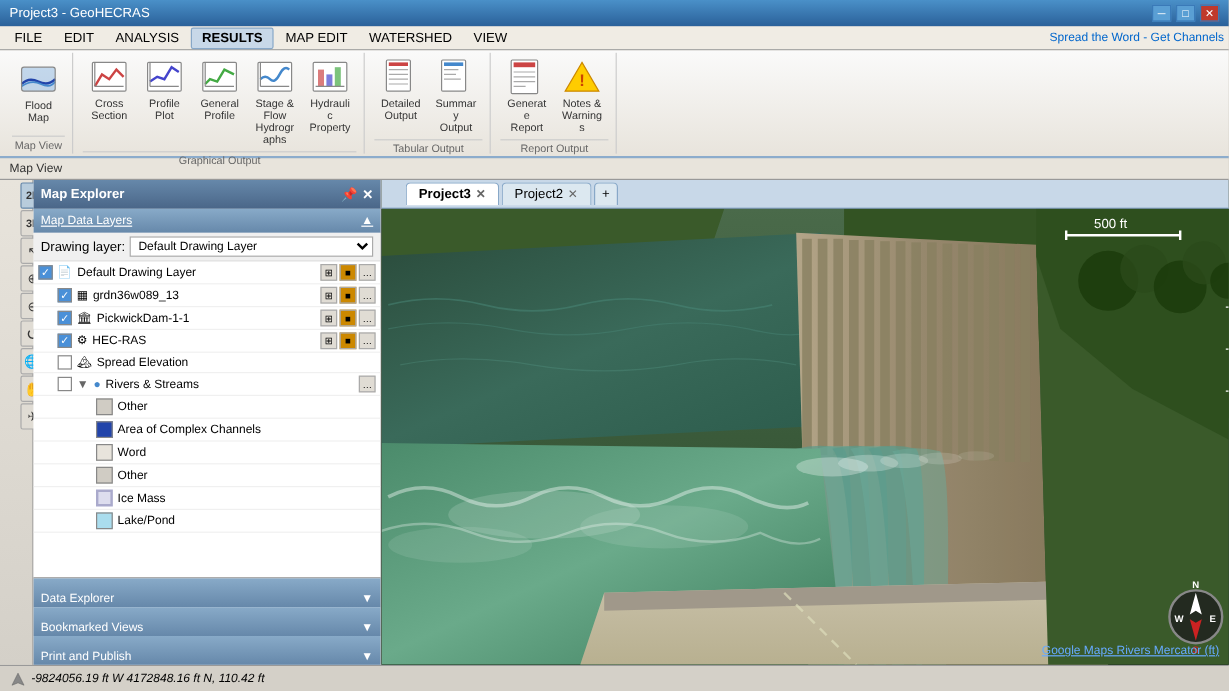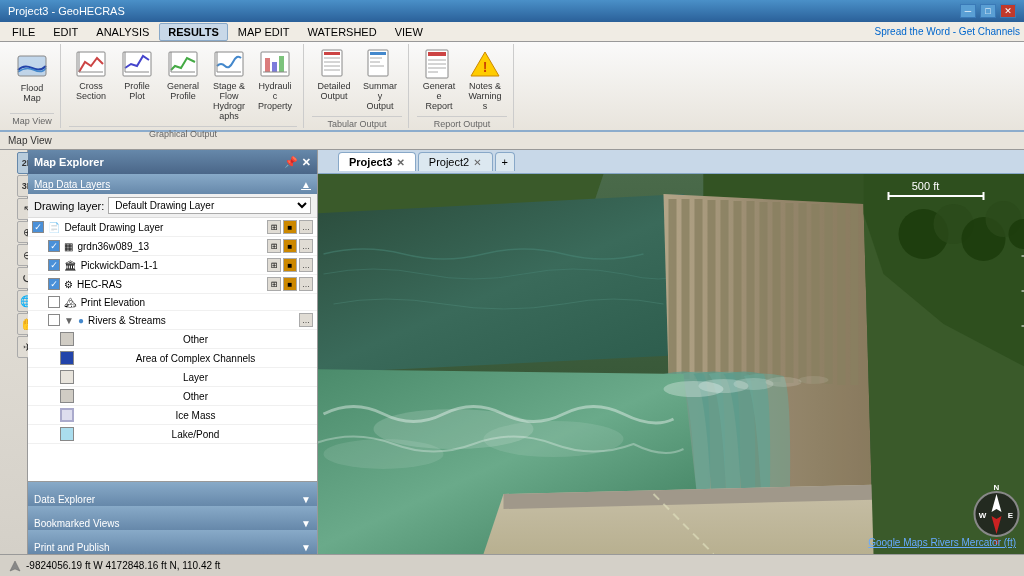--- a/index.html
+++ b/index.html
@@ -224,21 +224,21 @@
     .layer-actions { display: flex; gap: 2px; }
     .layer-action-btn {
       width: 14px; height: 14px;
       border: 1px solid #aaa;
       background: #e0dcd4;
       font-size: 8px;
       display: flex; align-items: center; justify-content: center;
       cursor: pointer;
     }
     .layer-indent { padding-left: 20px; }
-    .layer-indent2 { padding-left: 32px; text-align: center; }
+    .layer-indent2 { padding-left: 52px; }
 
     
     .sub-panels {
       border-top: 1px solid #999;
     }
     .sub-panel-header {
       height: 20px;
       background: linear-gradient(to bottom, #88aac8, #6688aa);
       color: white;
       display: flex;
@@ -312,21 +312,21 @@
     .status-bar {
       height: 22px;
       background: #d4d0c8;
       border-top: 1px solid #999;
       display: flex;
       align-items: center;
       padding: 0 8px;
       justify-content: space-between;
       font-size: 10px;
     }
-    .status-coords { display: flex; align-items: center; gap: 4px; }
+    .status-coords { display: flex; align-items: center; gap: 4px; font-style: italic; }
 
     
     ::-webkit-scrollbar { width: 8px; }
     ::-webkit-scrollbar-track { background: #e0dcd4; }
     ::-webkit-scrollbar-thumb { background: #aaa; border-radius: 4px; }
   </style>
 </head>
 <body>
 
 <div class="title-bar">
@@ -572,21 +572,21 @@
         <div class="layer-actions">
           <div class="layer-action-btn">⊞</div>
           <div class="layer-action-btn" style="background:#cc8800;">■</div>
           <div class="layer-action-btn">…</div>
         </div>
       </div>
 
       <div class="layer-item layer-indent">
         <div class="layer-checkbox"></div>
         <span>🏔</span>
-        <span class="layer-name">Print Elevation</span>
+        <span class="layer-name">Spread Elevation</span>
       </div>
 
       <div class="layer-item layer-indent">
         <div class="layer-checkbox"></div>
         <span style="color:#666;">▼</span>
         <span style="color:#4488cc;">●</span>
         <span class="layer-name">Rivers &amp; Streams</span>
         <div class="layer-actions">
           <div class="layer-action-btn">…</div>
         </div>
@@ -598,21 +598,21 @@
       </div>
 
       <div class="layer-item layer-indent2">
         <div class="layer-color-box" style="background:#2244aa;"></div>
         <span class="layer-name">Area of Complex Channels</span>
       </div>
 
 
       <div class="layer-item layer-indent2">
         <div class="layer-color-box" style="background:#e8e4dc;"></div>
-        <span class="layer-name">Layer</span>
+        <span class="layer-name">Word</span>
       </div>
 
       <div class="layer-item layer-indent2">
         <div class="layer-color-box" style="background:#d0ccc4;"></div>
         <span class="layer-name">Other</span>
       </div>
 
       <div class="layer-item layer-indent2">
         <div class="layer-color-box" style="background:#ddddee; border: 2px solid #aaaacc;"></div>
         <span class="layer-name">Ice Mass</span>

